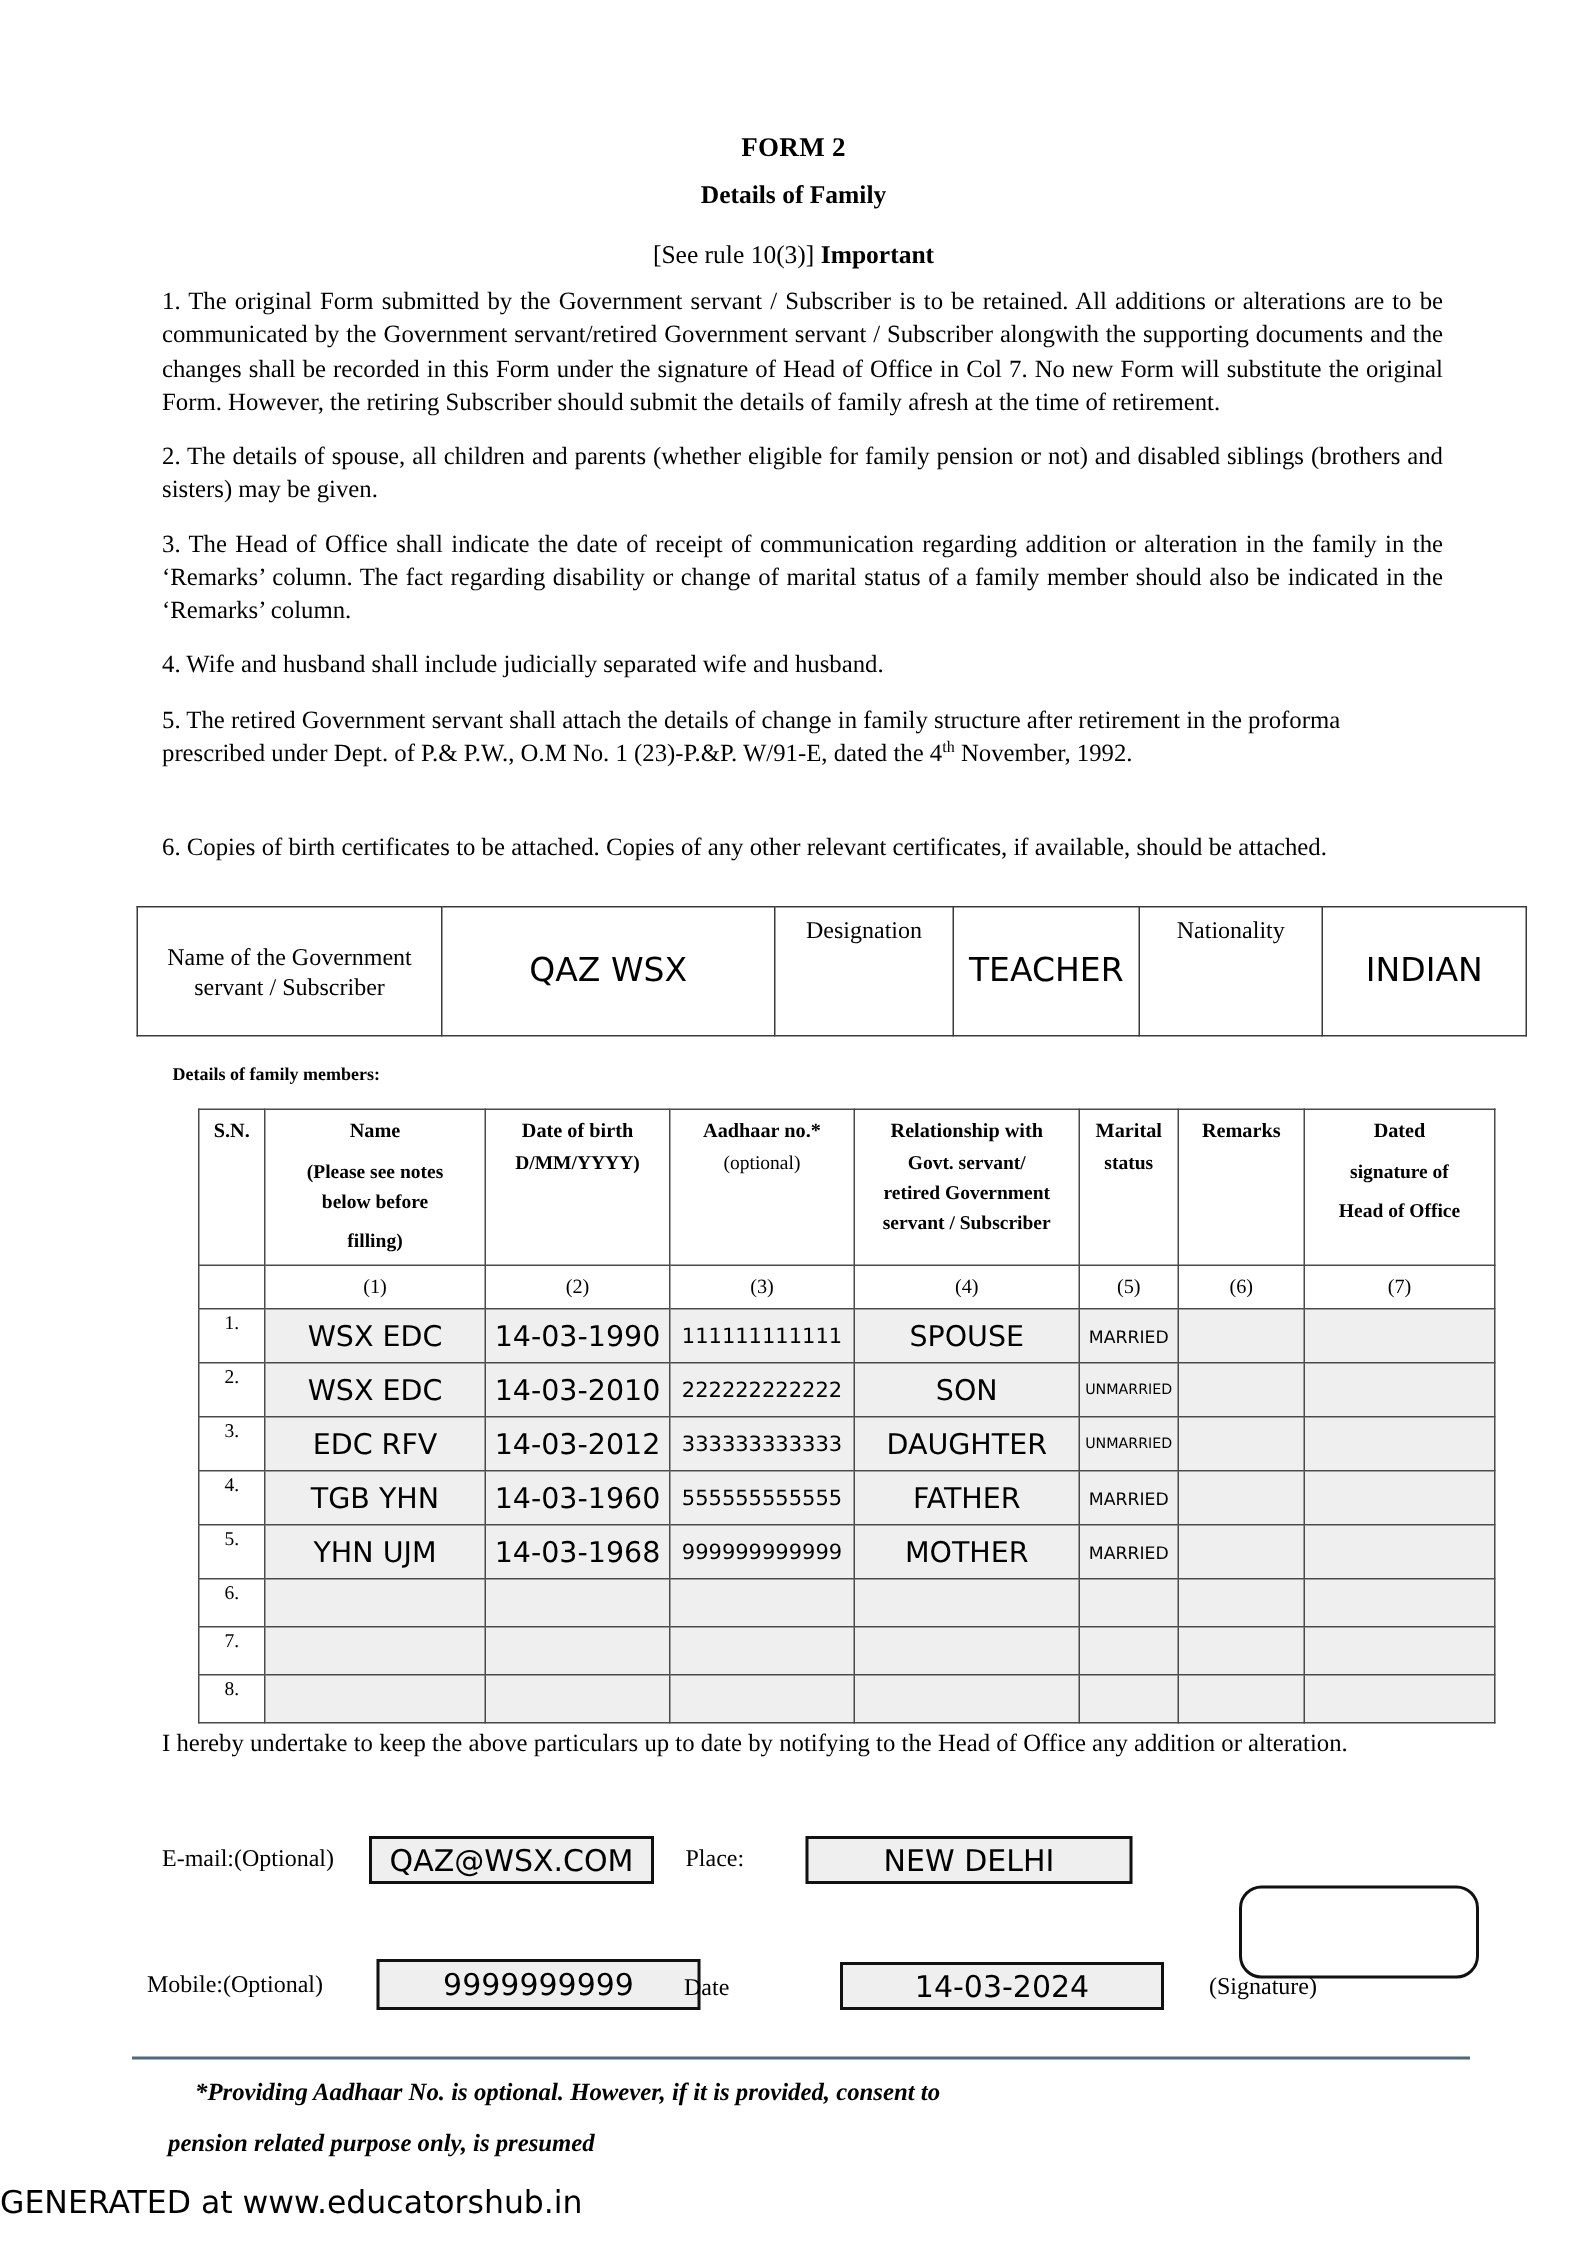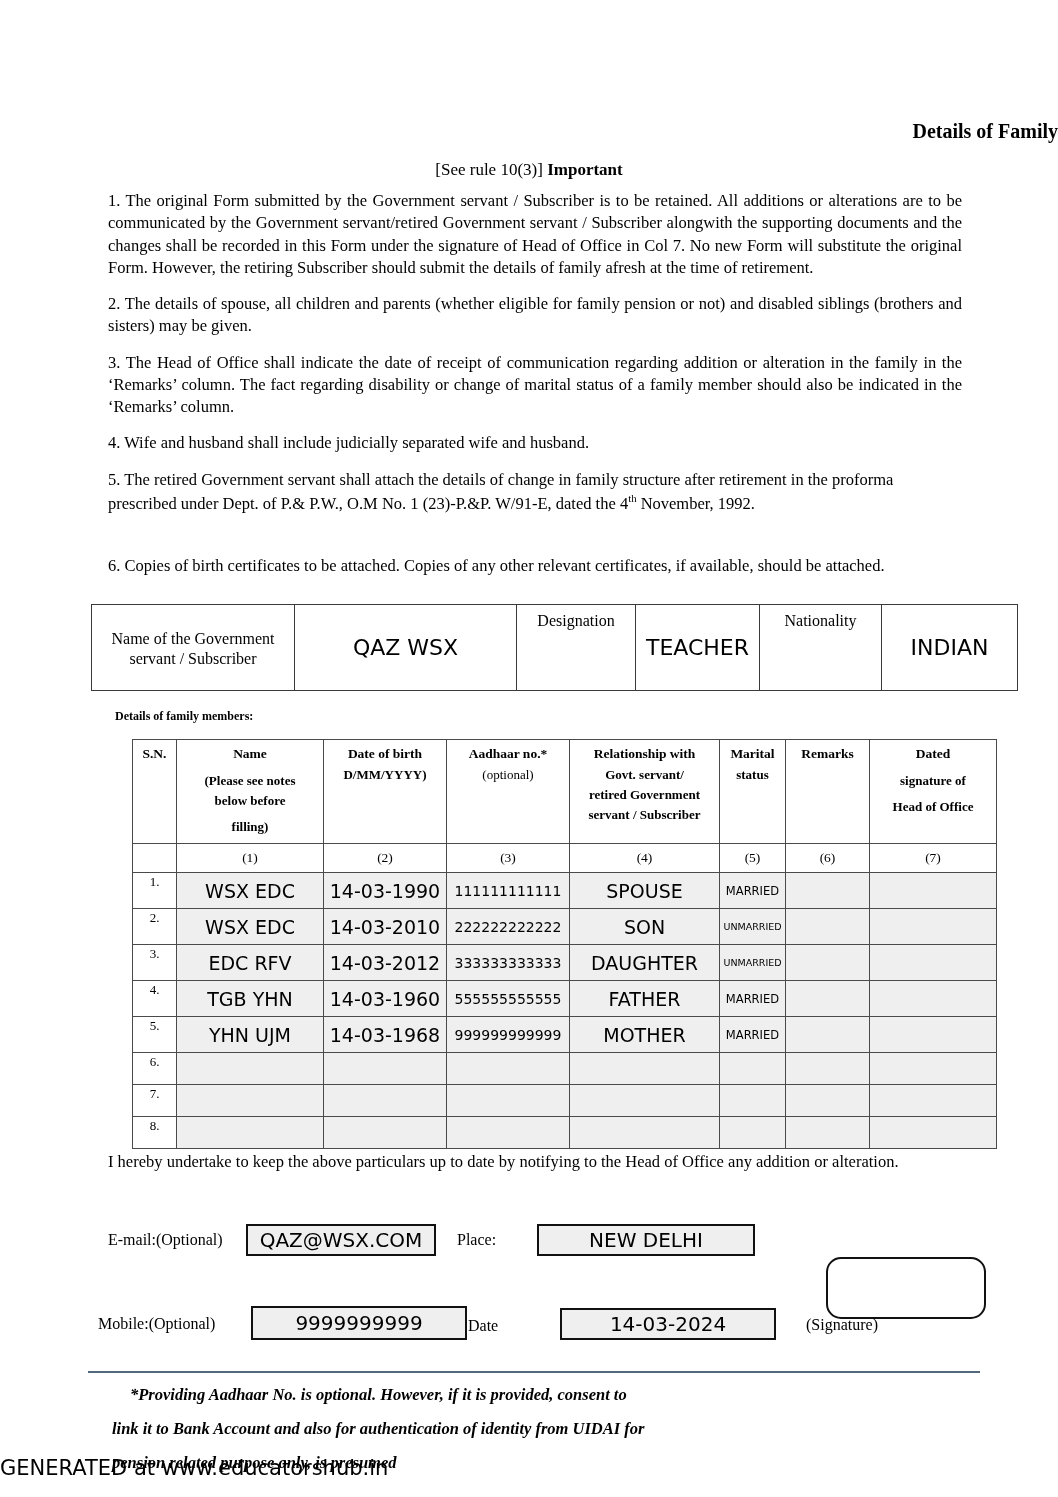--- a/index.html
+++ b/index.html
@@ -29,23 +29,23 @@
     top: 88px;
     text-align: center;
     font-weight: bold;
     font-size: 18px;
     letter-spacing: 0.2px;
   }
   .sub-title {
     position: absolute;
     left: 0; right: 0;
     top: 120px;
-    text-align: right;
+    text-align: center;
     font-weight: bold;
-    font-size: 20px;
+    font-size: 17px;
   }
   .rule-line {
     position: absolute;
     left: 0; right: 0;
     top: 160px;
     text-align: center;
     font-size: 17px;
   }
   .rule-line b { font-weight: bold; }
 
@@ -233,20 +233,21 @@
     text-align: left;
     font-family: "DejaVu Sans", "Liberation Sans", sans-serif;
     font-size: 21px;
   }
 </style>
 </head>
 <body>
 
 <div class="page">
 
+  <div class="form-title">FORM 2</div>
   <div class="sub-title">Details of Family</div>
   <div class="rule-line"><span>[See rule 10(3)] </span><b>Important</b></div>
 
   <div class="notes">
     <p class="note-p">1. The original Form submitted by the Government servant / Subscriber is to be retained. All additions or alterations are to be communicated by the Government servant/retired Government servant / Subscriber alongwith the supporting documents and the changes shall be recorded in this Form under the signature of Head of Office in Col 7. No new Form will substitute the original Form. However, the retiring Subscriber should submit the details of family afresh at the time of retirement.</p>
     <p class="note-p">2. The details of spouse, all children and parents (whether eligible for family pension or not) and disabled siblings (brothers and sisters) may be given.</p>
     <p class="note-p">3. The Head of Office shall indicate the date of receipt of communication regarding addition or alteration in the family in the ‘Remarks’ column. The fact regarding disability or change of marital status of a family member should also be indicated in the ‘Remarks’ column.</p>
     <p class="note-p last-justify">4.  Wife and husband shall include judicially separated wife and husband.</p>
     <p class="note-p last-justify"><span>5.  The retired Government servant shall attach the details of change in family structure after retirement in the proforma prescribed under Dept. of P.&amp; P.W., O.M No. 1 (23)-P.&amp;P. W/91-E, dated the 4</span><sup>th</sup><span> November, 1992.</span></p>
     <p class="note-p note-6">6. Copies of birth certificates to be attached. Copies of any other relevant certificates, if available, should be attached.</p>
@@ -410,25 +411,24 @@
   <div class="undertaking">I hereby undertake to keep the above particulars up to date by notifying to the Head of Office any addition or alteration.</div>
 
   <div class="field-label" style="left:108px; top:1231px;">E-mail:(Optional)</div>
   <div class="box sharp" style="left:246px; top:1224px; width:190px; height:32px;">QAZ@WSX.COM</div>
   <div class="field-label" style="left:457px; top:1231px;">Place:</div>
   <div class="box rounded" style="left:537px; top:1224px; width:218px; height:32px;">NEW DELHI</div>
   <div class="sig-box" style="left:826px; top:1257px; width:160px; height:62px;"></div>
 
   <div class="field-label" style="left:98px; top:1315px;">Mobile:(Optional)</div>
   <div class="box rounded" style="left:251px; top:1306px; width:216px; height:34px;">9999999999</div>
-  <div class="field-label" style="left:468px; top:1317px;">Date</div>
+  <div class="field-label" style="left:456px; top:1317px;">Date</div>
   <div class="box rounded" style="left:560px; top:1308px; width:216px; height:32px;">14-03-2024</div>
   <div class="field-label" style="left:806px; top:1316px;">(Signature)</div>
 
   <div class="foot-rule" style="border-top-color: rgb(81, 104, 124);"></div>
   <div class="footnote">
     <span class="fn-first">*Providing Aadhaar No. is optional. However, if it is provided, consent to</span>
-    <span style="display:block">link it to Bank Account and also for authentication of identity from UIDAI for</span>
     <span style="display:block">pension related purpose only, is presumed</span>
   </div>
   <div class="generated">GENERATED at www.educatorshub.in</div>
 
 </div>
 
 </body></html>

